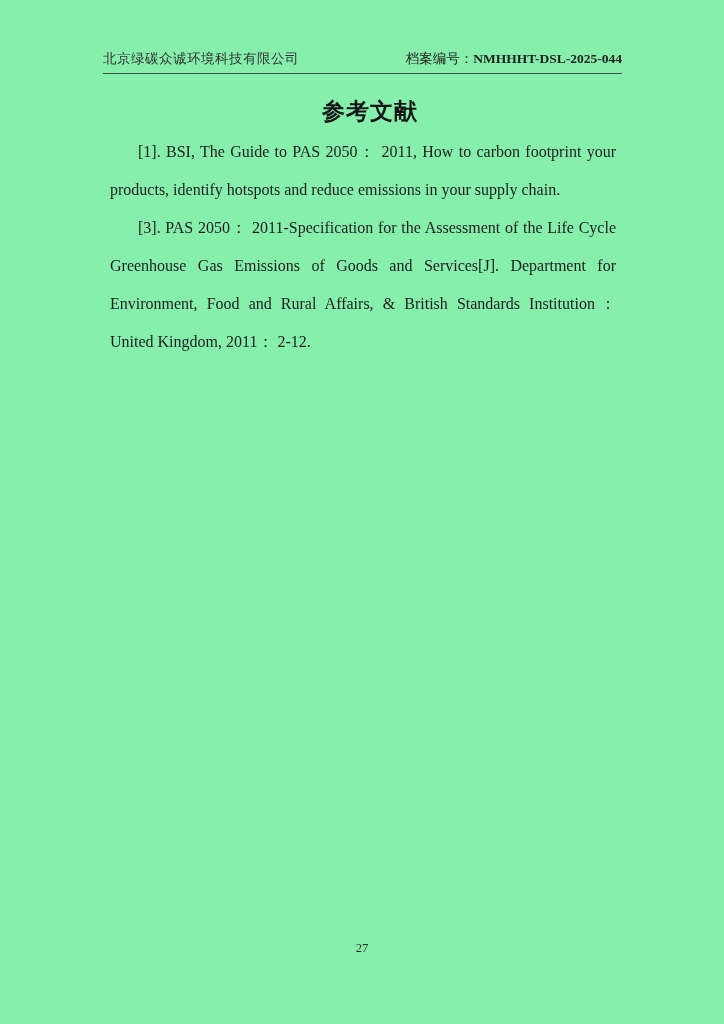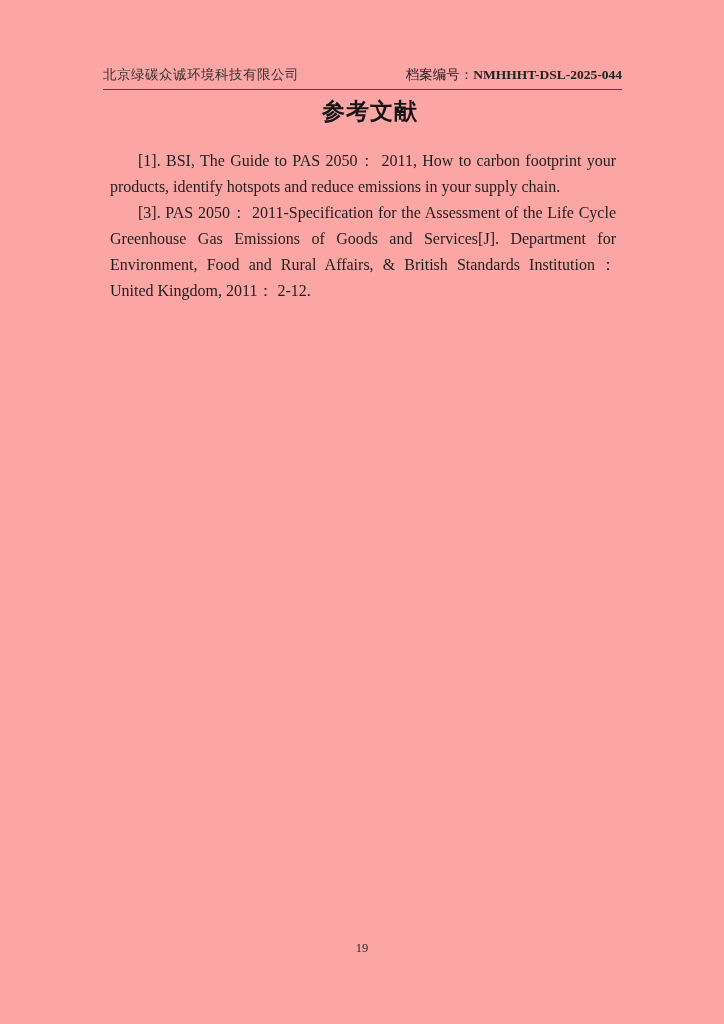--- a/index.html
+++ b/index.html
@@ -4,65 +4,64 @@
 <style>
   html, body {
     margin: 0;
     padding: 0;
     background: #ffffff;
   }
   .page {
     position: relative;
     width: 724px;
     height: 1024px;
-    background: #fca5a5;
+    background: #86efac;
     overflow: hidden;
     font-family: "Liberation Serif", "DejaVu Serif", serif;
   }
   .header {
     position: absolute;
     left: 103px;
     top: 50px;
     width: 519px;
     display: flex;
     justify-content: space-between;
     align-items: flex-end;
     padding-bottom: 5px;
     border-bottom: 1.5px solid #4a4a4a;
     font-size: 13.5px;
     color: #333333;
     letter-spacing: 0.5px;
   }
   .header .doc-number {
     color: #222222;
     letter-spacing: 0;
-    margin-top: 16px;
   }
   .header .doc-number .num {
     font-weight: bold;
     font-family: "Liberation Serif", "DejaVu Serif", serif;
   }
   .doc-title {
     position: absolute;
     left: 8px;
     top: 96px;
     width: 724px;
     text-align: center;
     font-size: 23px;
     font-weight: bold;
     color: #141414;
     letter-spacing: 1px;
   }
   .references {
     position: absolute;
     left: 110px;
-    top: 148px;
+    top: 133px;
     width: 506px;
     font-size: 16px;
-    line-height: 26px;
+    line-height: 38px;
     color: #1e1e1e;
     text-align: justify;
   }
   .references p {
     margin: 0;
     padding: 0;
     text-indent: 28px;
   }
   .page-footer {
     position: absolute;
@@ -87,16 +86,16 @@
   </div>
 
   <div class="doc-title">参考文献</div>
 
   <div class="references">
     <p>[1]. BSI, The Guide to PAS 2050：  2011, How to carbon footprint your products, identify hotspots and reduce emissions in your supply chain.</p>
     <p>[3]. PAS 2050：  2011-Specification for the Assessment of the Life Cycle Greenhouse Gas Emissions of Goods and Services[J]. Department for Environment, Food and Rural Affairs, &amp; British Standards Institution：  United Kingdom, 2011：  2-12.</p>
   </div>
 
   <div class="page-footer">
-    <span>19</span>
+    <span>27</span>
   </div>
 
 </div>
 
 </body></html>

